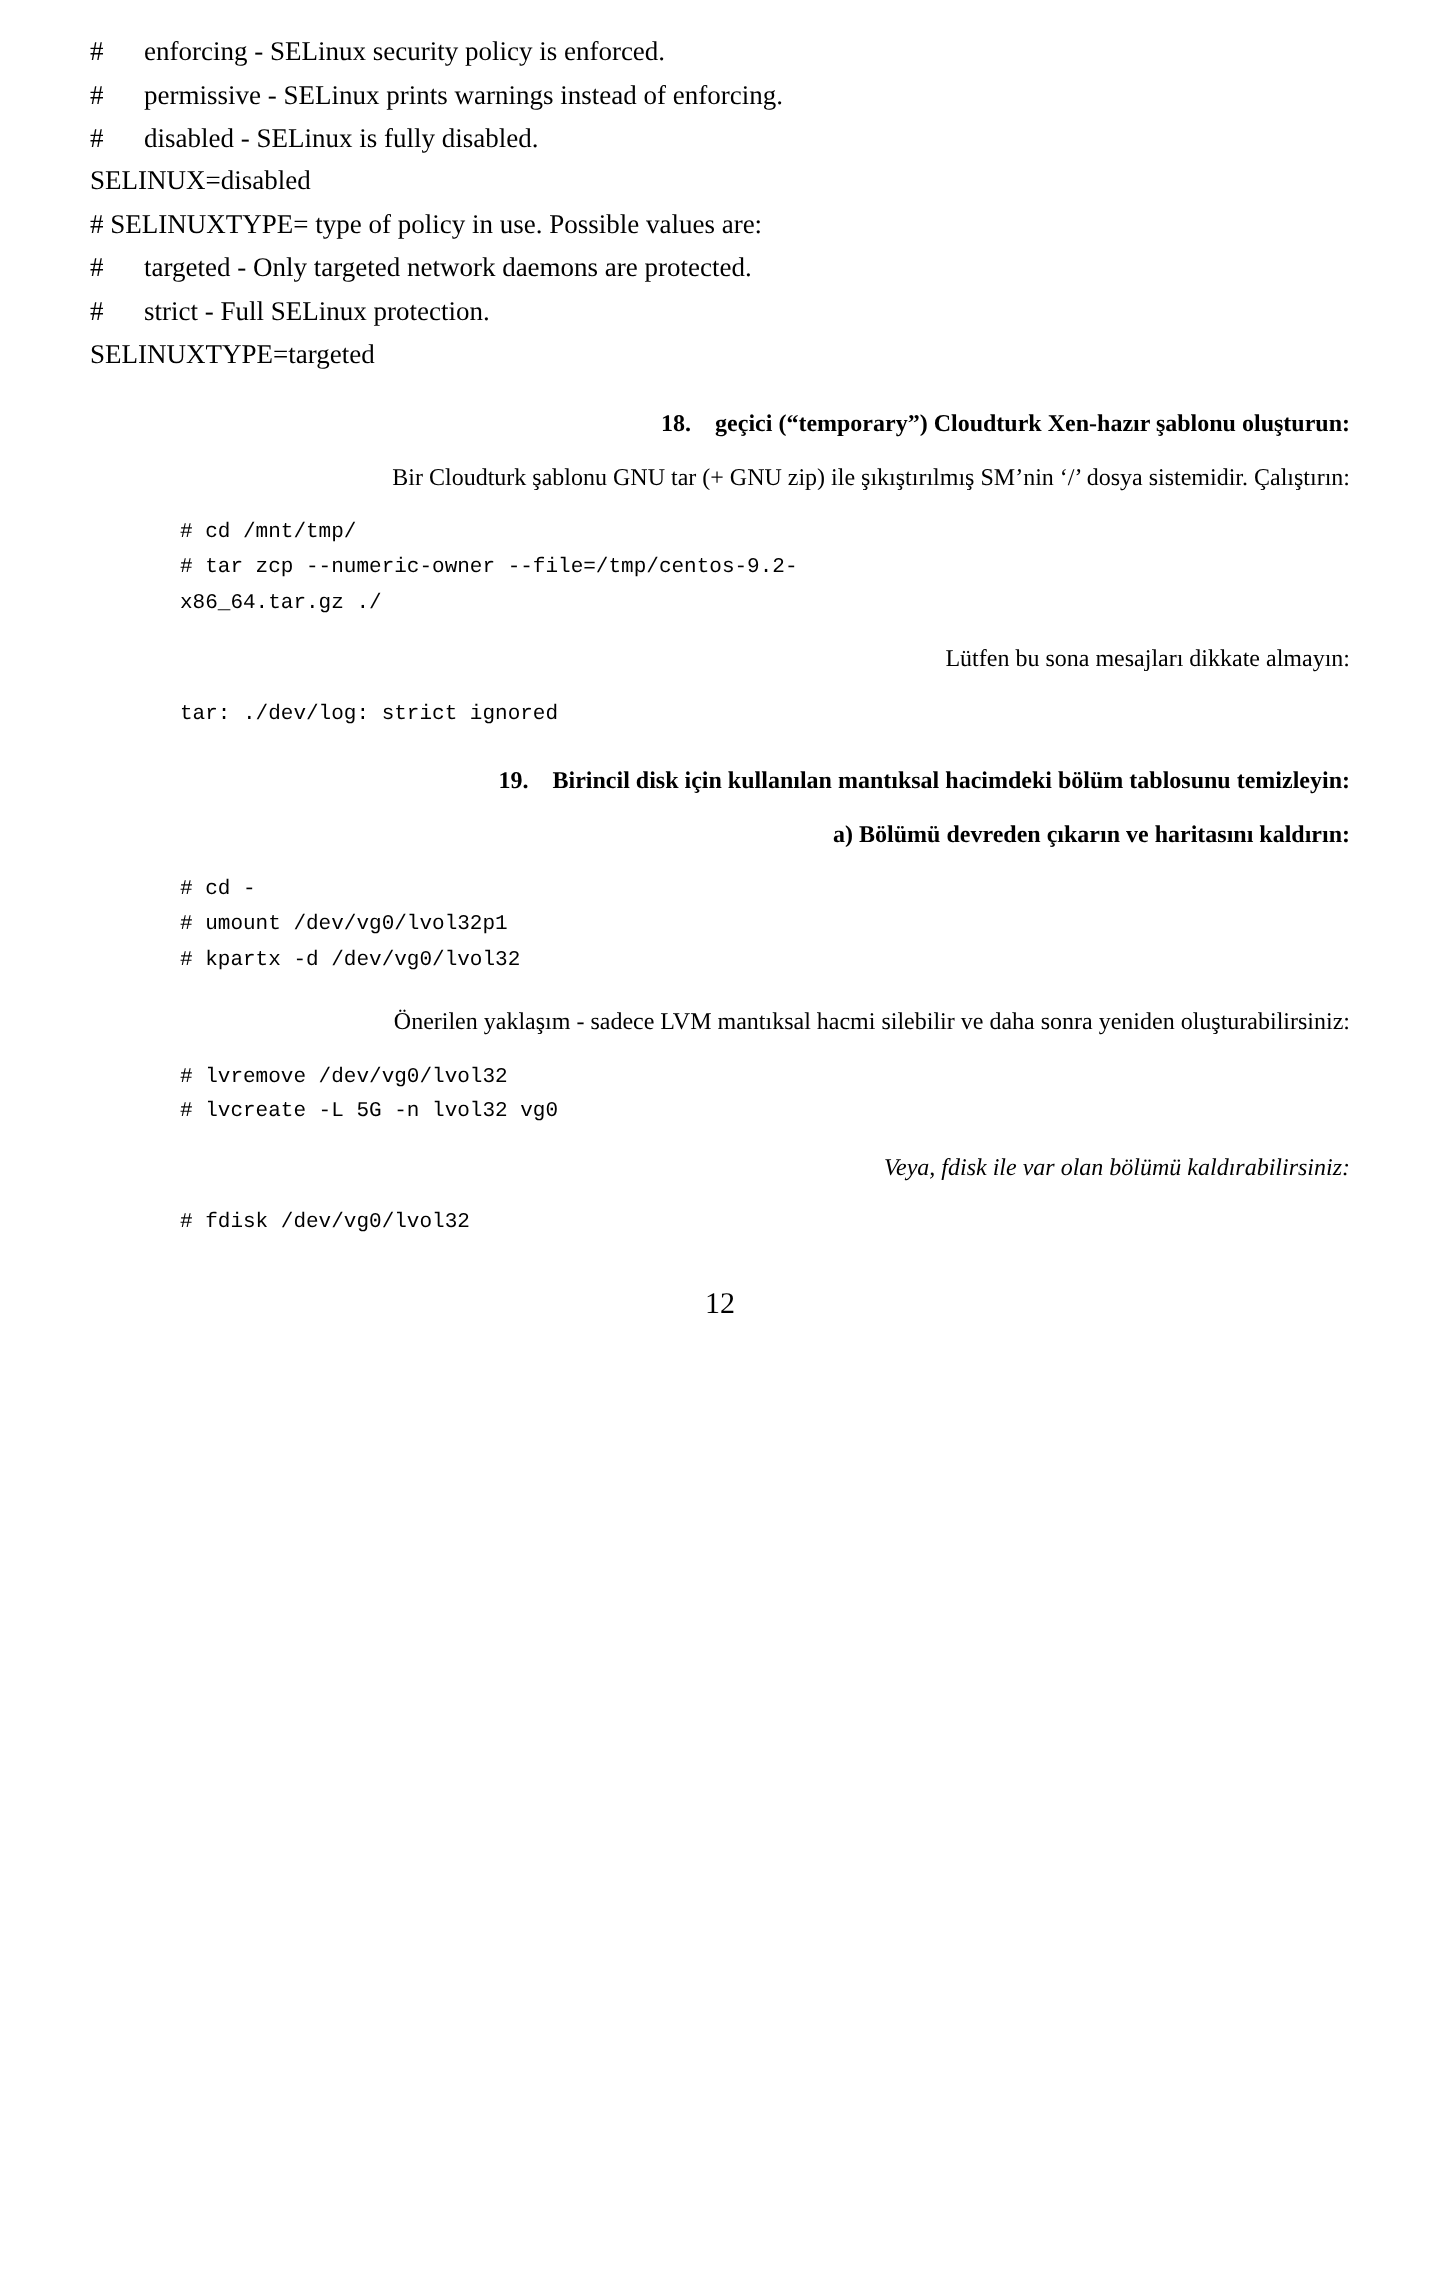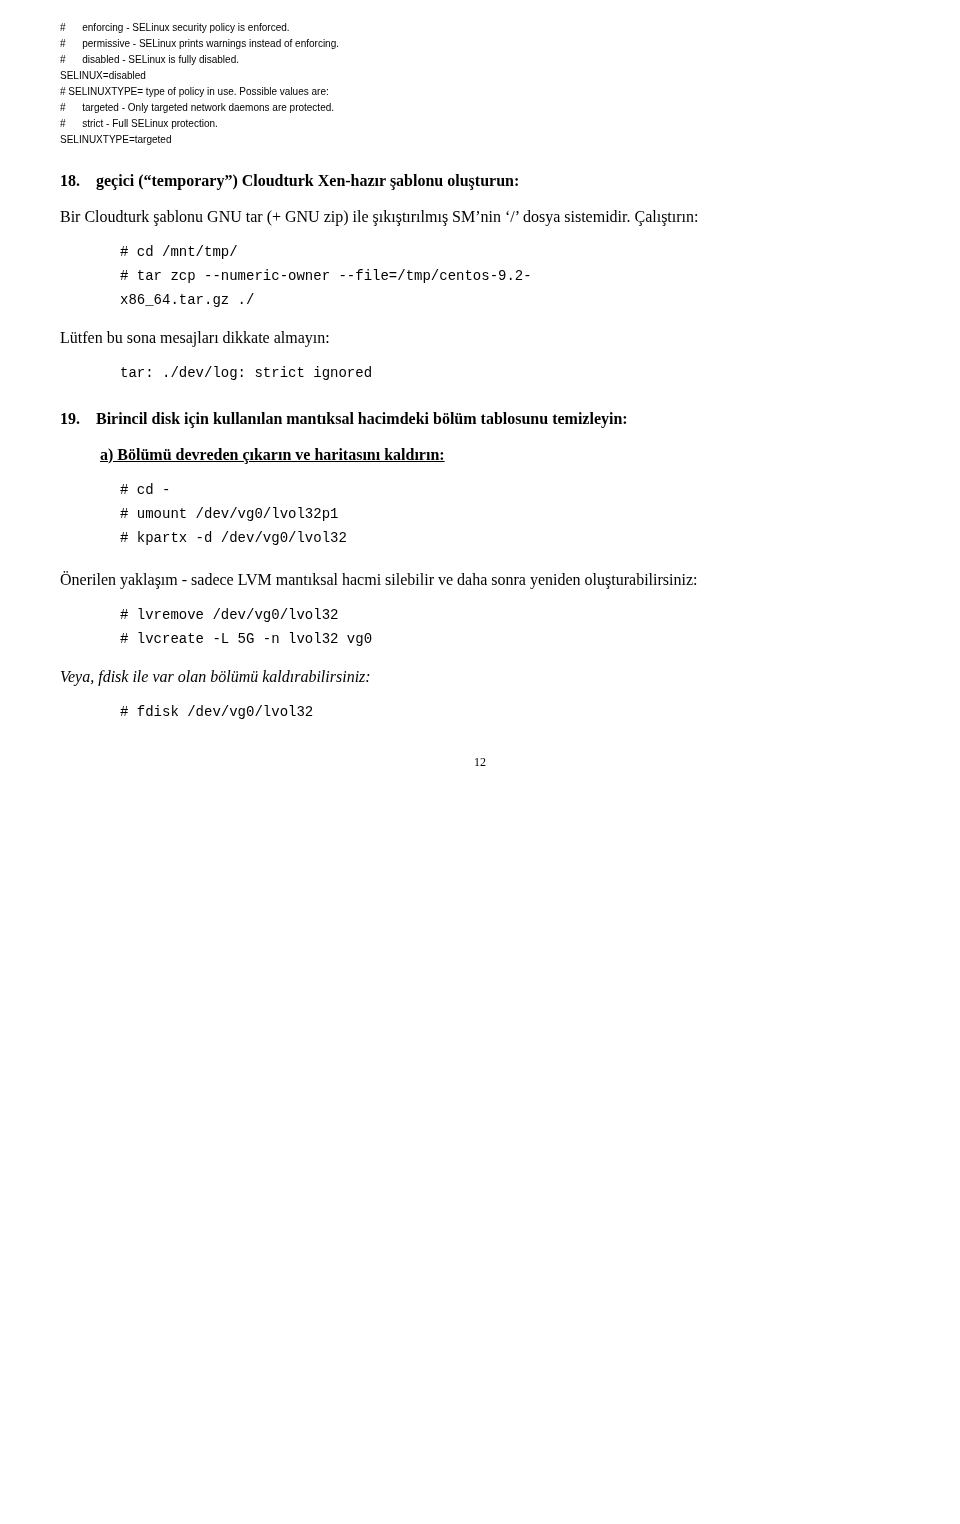--- a/index.html
+++ b/index.html
@@ -10,40 +10,41 @@
     body {
       background: #ffffff;
       font-family: Georgia, 'Times New Roman', serif;
       font-size: 16px;
       color: #000000;
       width: 960px;
       min-height: 1524px;
       padding: 20px 60px 40px 60px;
     }
     .monospace {
-      font-family: Liberation Sans, sans-serif;
-      font-size: 10px;
+      font-family: Liberation Serif, serif;
+      font-size: 18px;
       white-space: pre;
       line-height: 1.6;
     }
     .code-block {
       font-family: 'Courier New', Courier, monospace;
       font-size: 14px;
       white-space: pre;
       line-height: 1.7;
       margin: 12px 0 12px 60px;
     }
     .section-number {
       font-size: 16px;
       font-weight: bold;
     }
     p {
       font-size: 16px;
       line-height: 1.6;
       margin-bottom: 10px;
+      text-align: right;
     }
     .italic {
       font-style: italic;
     }
     .bold {
       font-weight: bold;
     }
     .section {
       margin-bottom: 20px;
     }
@@ -54,25 +55,24 @@
       margin-bottom: 16px;
     }
     .sub-label {
       font-weight: bold;
       font-size: 16px;
       margin-bottom: 10px;
     }
     .page-number {
       text-align: center;
       margin-top: 30px;
-      font-size: 12px;
+      font-size: 20px;
     }
     .indent {
       margin-left: 40px;
-      text-decoration: underline;
     }
   </style>
 </head>
 <body>
 
 <div class="top-code">
   <div class="monospace" id="top-code-lines">#      enforcing - SELinux security policy is enforced.
 #      permissive - SELinux prints warnings instead of enforcing.
 #      disabled - SELinux is fully disabled.
 SELINUX=disabled

